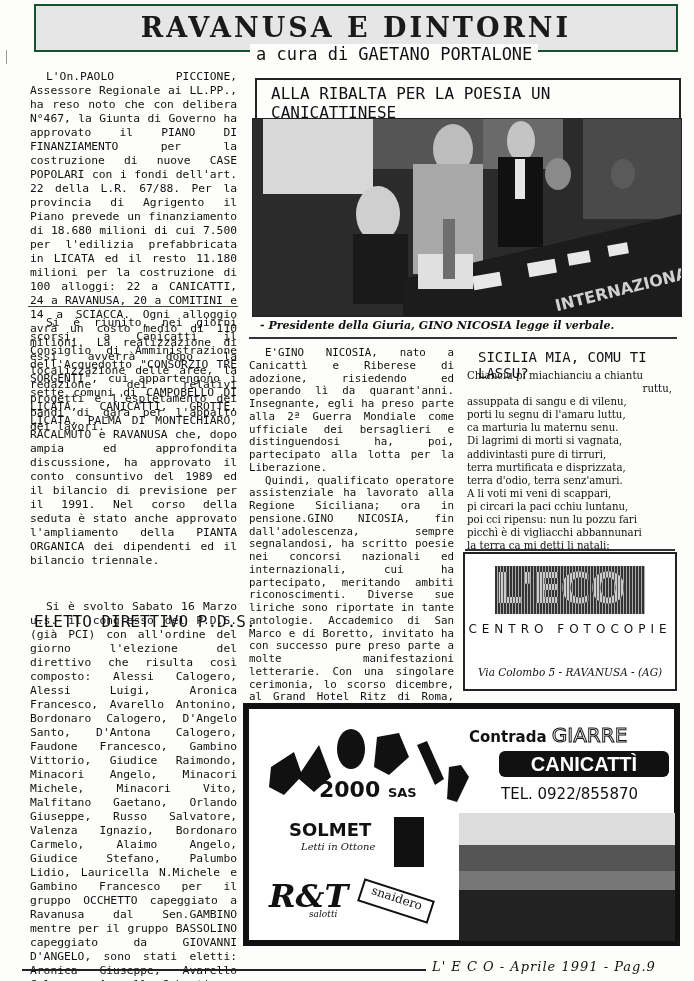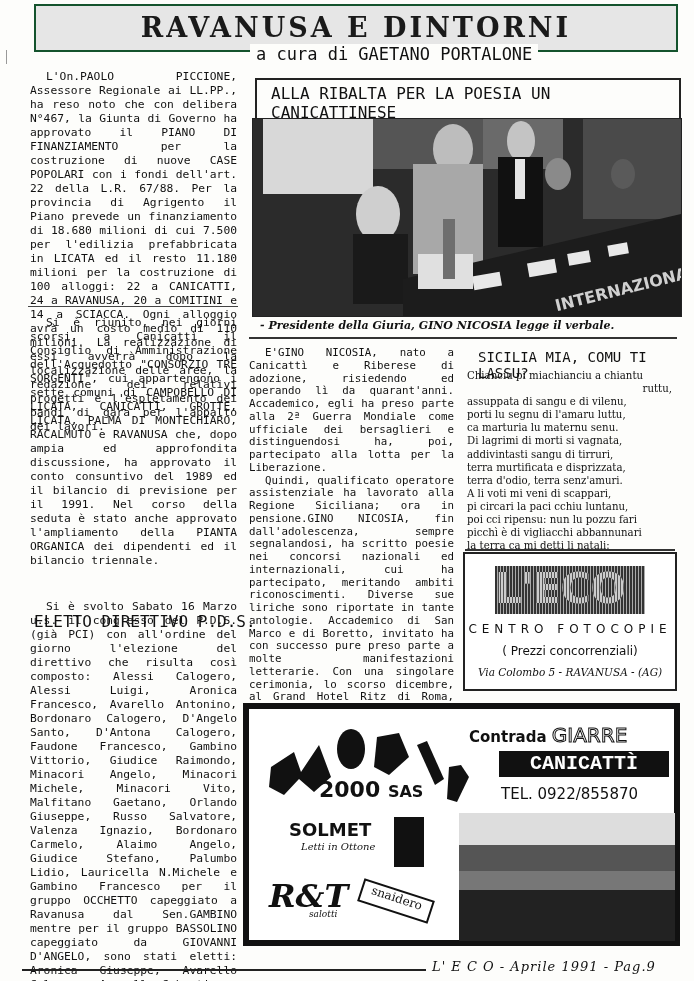--- a/index.html
+++ b/index.html
@@ -100,71 +100,70 @@
     <rect x="355" y="125" width="20" height="11" fill="#e8e8e8" transform="rotate(-10 365 130)"></rect>
     <rect x="165" y="135" width="55" height="35" fill="#e0e0e0"></rect>
     <rect x="190" y="100" width="12" height="60" fill="#6e6e6e"></rect>
     <text x="300" y="178" fill="#d0d0d0" font-family="DejaVu Sans, sans-serif" font-weight="bold" font-size="16" transform="rotate(-14 360 170)">INTERNAZIONA</text>
   </svg>
 </div>
 <div class="abs caption">- Presidente della Giuria, GINO NICOSIA legge il verbale.</div>
 <div class="abs rule" style="left:249px;top:337px;width:428px;height:2px;"></div>
 
 <div class="abs col-text" style="left:249px;top:347px;width:205px;font-size:10.8px;line-height:12.75px;">
-  <p>E'GINO NICOSIA, nato a Canicattì e Riberese di adozione, risiedendo ed operando lì da quarant'anni. Accademico, egli ha preso parte alla 2ª Guerra Mondiale come ufficiale dei bersaglieri e distinguendosi ha, poi, partecipato alla lotta per la Liberazione.</p>
+  <p>E'GINO NICOSIA, nato a Canicattì e Riberese di adozione, risiedendo ed operando lì da quarant'anni. Insegnante, egli ha preso parte alla 2ª Guerra Mondiale come ufficiale dei bersaglieri e distinguendosi ha, poi, partecipato alla lotta per la Liberazione.</p>
   <p>Quindi, qualificato operatore assistenziale ha lavorato alla Regione Siciliana; ora in pensione.GINO NICOSIA, fin dall'adolescenza, sempre segnalandosi, ha scritto poesie nei concorsi nazionali ed internazionali, cui ha partecipato, meritando ambiti riconoscimenti. Diverse sue liriche sono riportate in tante antologie. Accademico di San Marco e di Boretto, invitato ha con successo pure preso parte a molte manifestazioni letterarie. Con una singolare cerimonia, lo scorso dicembre, al Grand Hotel Ritz di Roma, gli è stato conferito il 1°Premio per la poesia "Natale 1990" del concorso internazionale "Natale di Pace nel Mondo", indetto dal Centro Europeo di Roma, cui concorrevano 11 nazioni; per l'unanime consenso ottenuto al NICOSIA è stato consegnato l'EUROTROFEO, premio internazionale.</p>
   <p>Per la sua pregevolezza, riportiamo una lirica premiata, in lingua siciliana: "Sicilia mia, comu ti lì lassu?".</p>
   <div style="text-align:right;margin-top:6px;font-size:10.5px;">GAETANO PORTALONE</div>
 </div>
 
 <div class="abs poem-title">SICILIA MIA, COMU TI LASSU?</div>
 <div class="abs poem">
   <div>Chianciu pi miachianciu a chiantu</div>
   <div style="text-align:right">ruttu,</div>
   <div>assuppata di sangu e di vilenu,</div>
   <div>porti lu segnu di l'amaru luttu,</div>
   <div>ca marturia lu maternu senu.</div>
   <div>Di lagrimi di morti si vagnata,</div>
-  <div>addivintasti sangu di tirruri,</div>
+  <div>addivintasti pure di tirruri,</div>
   <div>terra murtificata e disprizzata,</div>
   <div>terra d'odio, terra senz'amuri.</div>
   <div>A li voti mi veni di scappari,</div>
   <div>pi circari la paci cchiu luntanu,</div>
   <div>poi cci ripensu: nun lu pozzu fari</div>
   <div>picchì è di vigliacchi abbannunari</div>
   <div>la terra ca mi detti li natali:</div>
   <div>e poi, senza di tia, com'hju a fari.</div>
 </div>
 <div class="abs rule" style="left:465px;top:549px;width:210px;height:2px;"></div>
 
 <div class="abs eco-box">
   <div class="abs" style="left:30px;top:12px;width:150px;height:48px;background:repeating-linear-gradient(90deg,#333 0 2px,#aaa 2px 3px);"></div>
   <div class="abs" style="left:30px;top:10px;width:122px;text-align:center;font-family:'DejaVu Sans',sans-serif;font-weight:bold;font-size:42px;color:#fff;mix-blend-mode:difference;letter-spacing:-1px;">L'ECO</div>
   <div class="abs" style="left:0;width:100%;top:68px;text-align:center;font-family:'DejaVu Sans',sans-serif;font-size:12px;letter-spacing:5px;">CENTRO FOTOCOPIE</div>
-  <div class="abs" style="left:0;width:100%;top:90px;text-align:center;font-family:'DejaVu Sans',sans-serif;font-size:12px;">( Prezzi concorrenziali)</div>
   <div class="abs" style="left:0;width:100%;top:112px;text-align:center;font-family:'DejaVu Serif',serif;font-style:italic;font-size:10.5px;">Via Colombo 5 - RAVANUSA - (AG)</div>
 </div>
 
 <div class="abs mobili">
   <svg class="abs" style="left:10px;top:8px;" width="215" height="90" viewBox="0 0 215 90">
     <path d="M12,50 L35,35 L42,55 L60,28 L72,60 L55,75 L40,62 L25,78 L10,70 Z" fill="#111"></path>
     <ellipse cx="92" cy="32" rx="14" ry="20" fill="#111"></ellipse>
     <path d="M118,20 L140,16 L150,40 L130,58 L115,50 Z" fill="#111"></path>
     <path d="M158,28 L168,24 L185,62 L176,68 Z" fill="#111"></path>
     <path d="M190,50 L202,48 L210,60 L198,85 L188,82 Z" fill="#111"></path>
   </svg>
   <div class="abs" style="left:70px;top:68px;font-family:'DejaVu Sans',sans-serif;font-weight:bold;font-size:22px;">
     <span>2000</span>
-    <span style="font-size:16px;margin-top:40px;">SAS</span>
+    <span style="font-size:13px;margin-top:40px;">SAS</span>
   </div>
   <div class="abs" style="left:220px;top:14px;font-family:'DejaVu Sans',sans-serif;font-weight:bold;font-size:15px;">
     <span>Contrada</span>
     <span style="font-size:20px;color:#fff;-webkit-text-stroke:1px #111;font-weight:normal;">GIARRE</span>
   </div>
-  <div class="abs" style="left:250px;top:42px;width:170px;height:26px;background:#111;color:#fff;text-align:center;font-family:Liberation Mono, monospace;font-weight:bold;font-size:20px;line-height:26px;">CANICATTÌ</div>
+  <div class="abs" style="left:250px;top:42px;width:170px;height:26px;background:#111;color:#fff;text-align:center;font-family:Liberation Sans, sans-serif;font-weight:bold;font-size:20px;line-height:26px;border-radius:6px;">CANICATTÌ</div>
   <div class="abs" style="left:252px;top:76px;font-family:'DejaVu Sans',sans-serif;font-size:15px;">TEL. 0922/855870</div>
   <div class="abs" style="left:40px;top:110px;font-family:'DejaVu Sans',sans-serif;font-size:18px;font-weight:bold;">SOLMET</div>
   <div class="abs" style="left:52px;top:132px;font-family:'DejaVu Serif',serif;font-style:italic;font-size:10px;">Letti in Ottone</div>
   <div class="abs" style="left:145px;top:108px;width:30px;height:50px;background:#111;"></div>
   <div class="abs" style="left:20px;top:168px;font-family:'DejaVu Serif',serif;font-weight:bold;font-style:italic;font-size:32px;">R&amp;T</div>
   <div class="abs" style="left:60px;top:200px;font-family:'DejaVu Serif',serif;font-style:italic;font-size:9px;">salotti</div>
   <div class="abs" style="left:110px;top:180px;width:70px;height:20px;border:2px solid #111;background:#fff;font-family:'DejaVu Serif',serif;font-size:12px;text-align:center;transform:rotate(18deg);">snaidero</div>
   <div class="abs" style="left:210px;top:104px;width:216px;height:128px;background:linear-gradient(#ddd 0 25%,#555 25% 45%,#777 45% 60%,#222 60%);"></div>
 </div>
 

